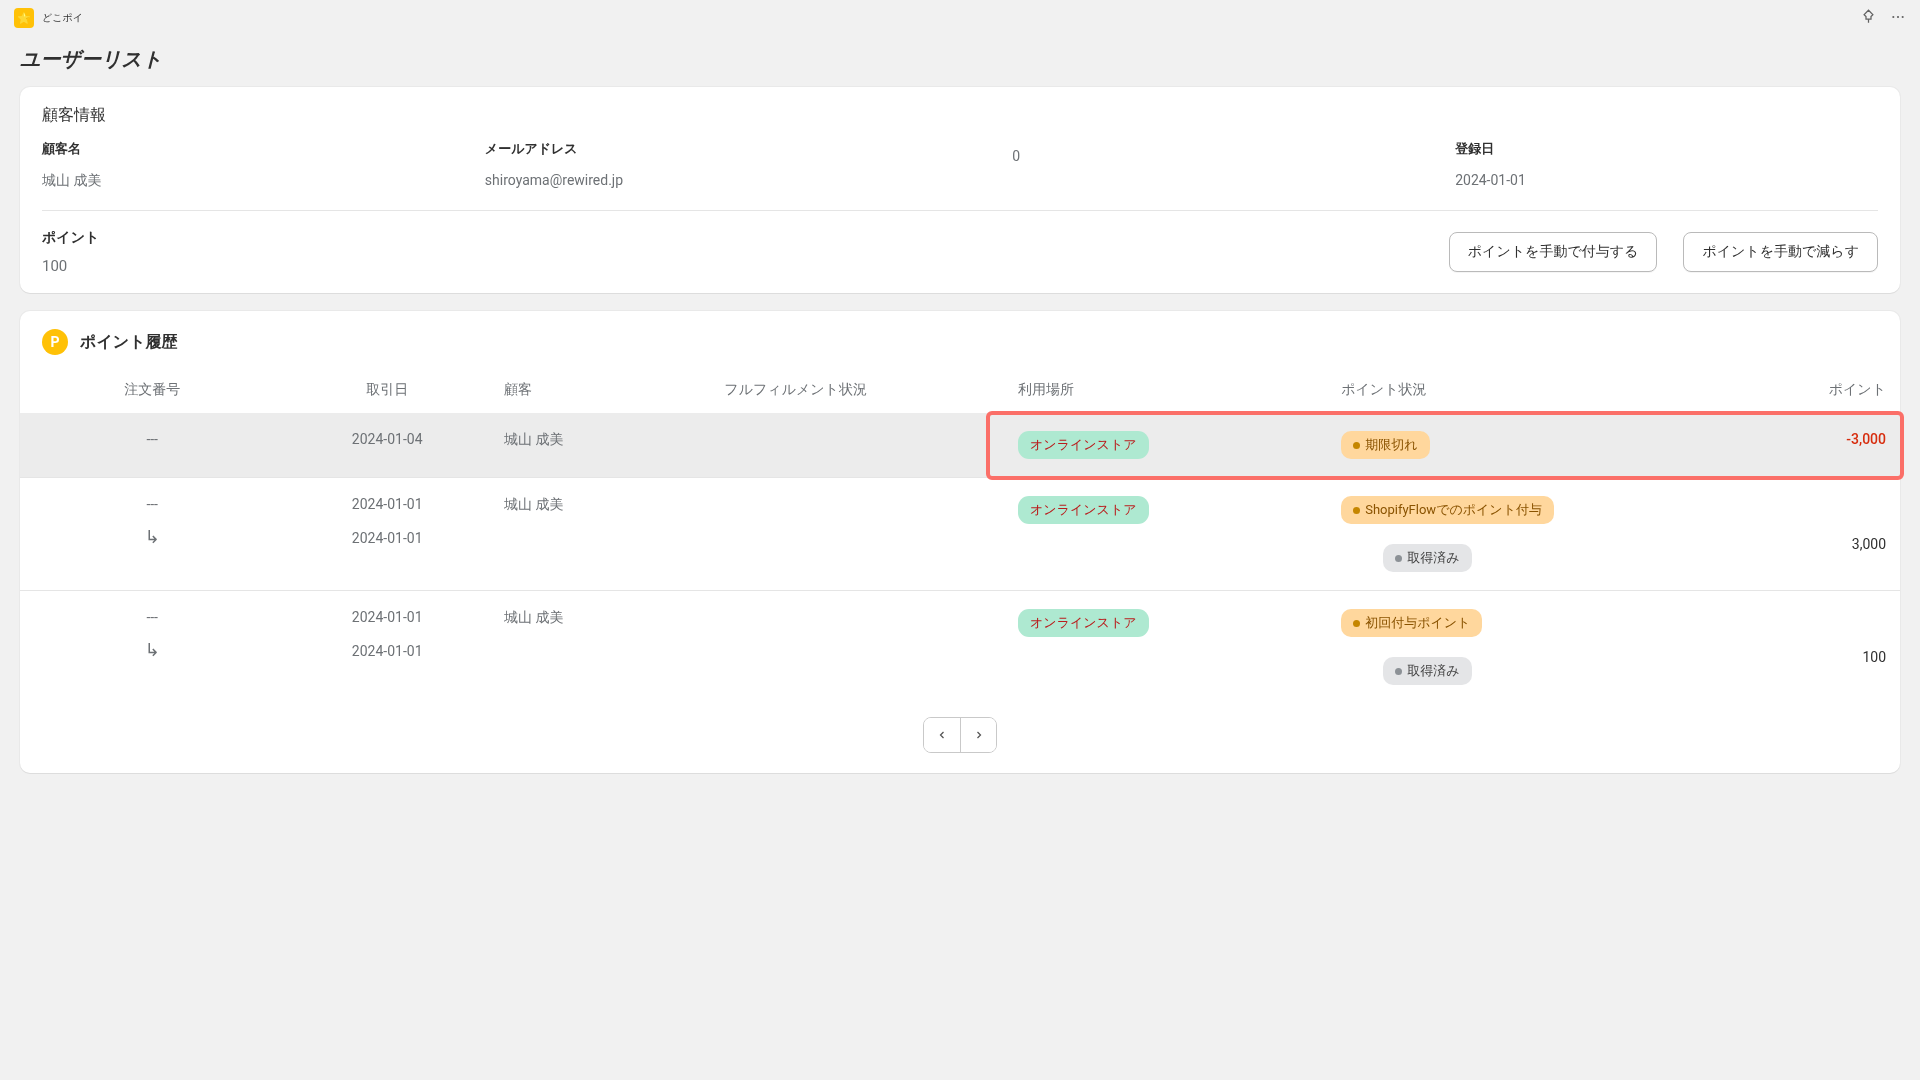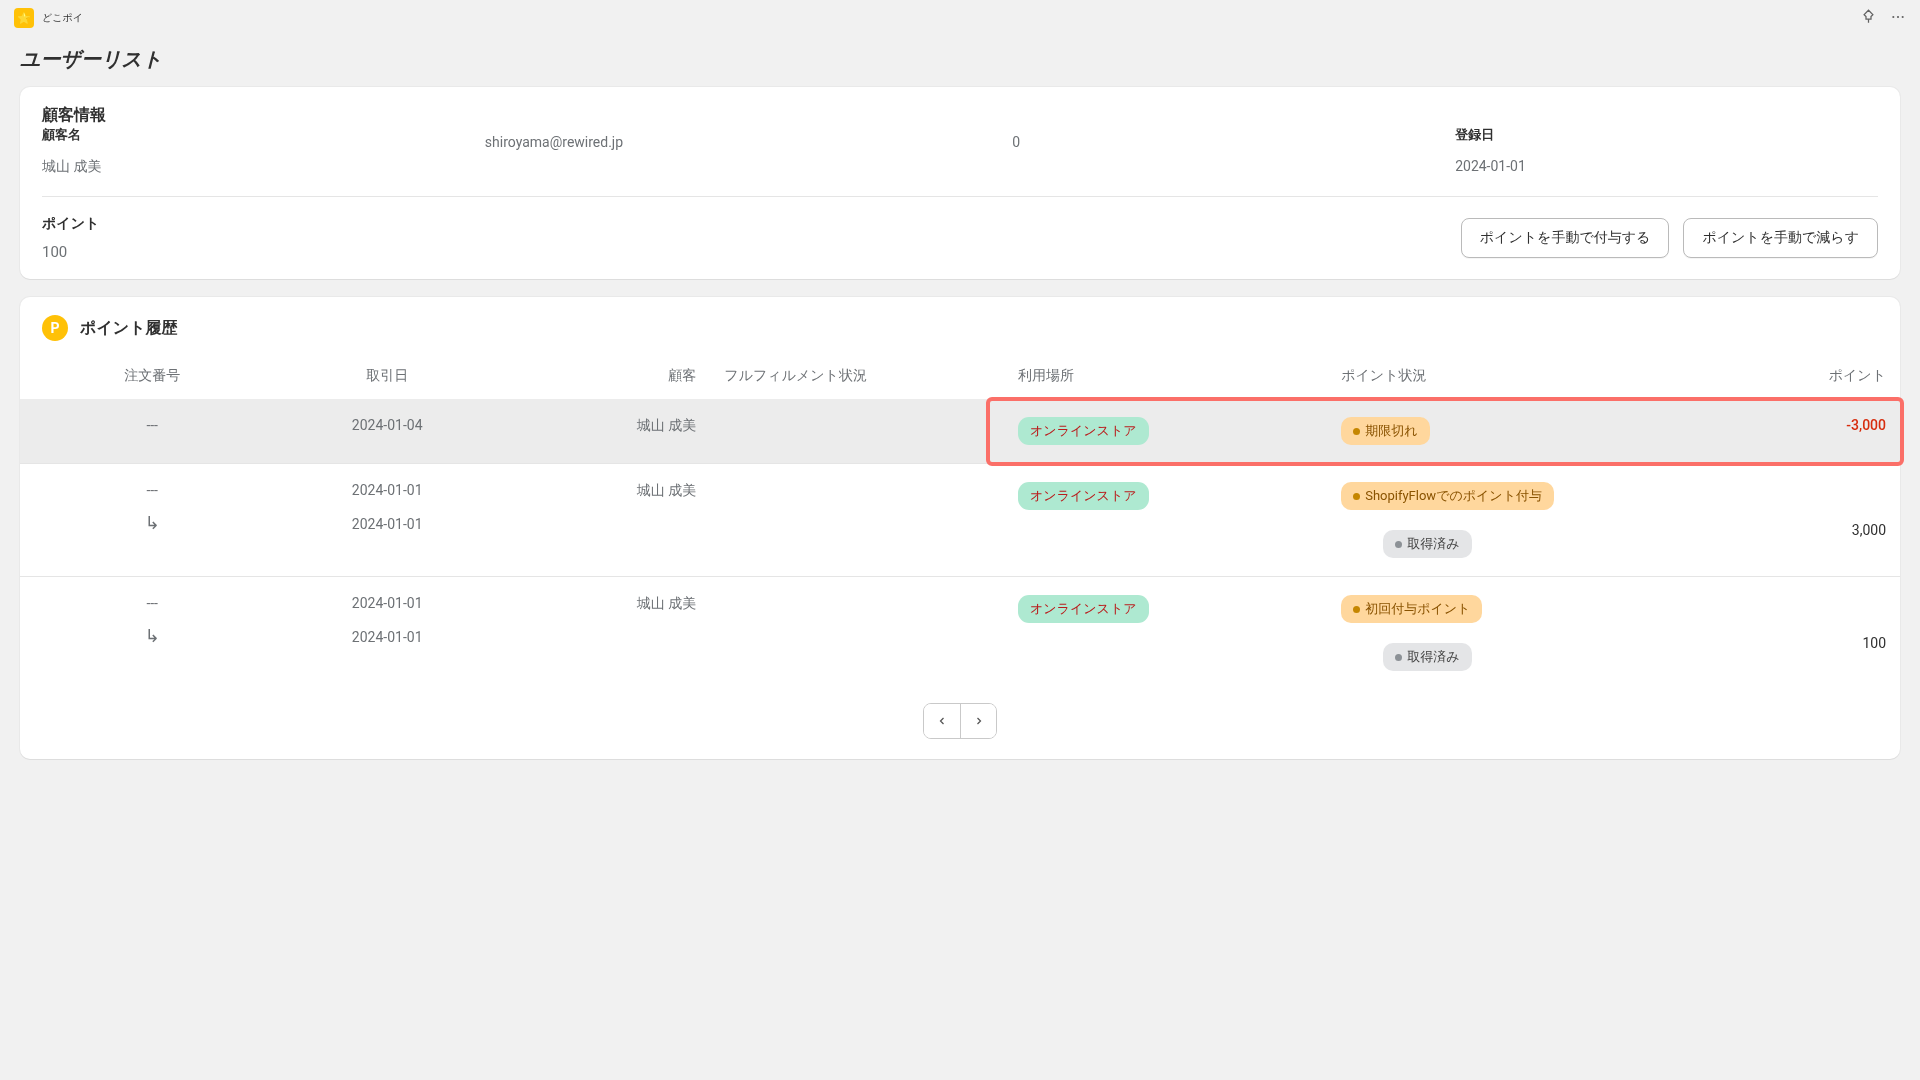--- a/index.html
+++ b/index.html
@@ -29,21 +29,21 @@
     .pin-icon, .more-icon { color: #616161; cursor: pointer; }
     .page { padding: 10px 20px 40px 20px; }
     .page-title { font-size: 20px; font-weight: 700; margin-bottom: 14px; font-style: italic; }
     .card {
       background: #fff;
       border-radius: 10px;
       box-shadow: 0 1px 0 rgba(0,0,0,0.05), 0 0 0 1px rgba(0,0,0,0.03);
       margin-bottom: 18px;
     }
     .card-inner { padding: 18px 22px; }
-    .card-section-title { font-size: 16px; font-weight: 700; }
+    .card-section-title { font-size: 16px; font-weight: 400; margin-bottom: 14px; }
     .info-grid {
       display: grid;
       grid-template-columns: 1fr 1.2fr 1fr 1fr;
       gap: 10px 20px;
       border-bottom: 1px solid #e5e5e5;
       padding-bottom: 20px;
     }
     .info-label { font-size: 13px; font-weight: 600; color: #303030; padding-bottom: 6px; }
     .info-value { font-size: 14px; color: #6d7175; padding-top: 8px; }
     .points-row {
@@ -57,21 +57,21 @@
     .btn {
       background: #fff;
       border: 1px solid #bababa;
       border-radius: 8px;
       padding: 10px 18px;
       font-size: 14px;
       color: #303030;
       cursor: pointer;
       box-shadow: 0 1px 0 rgba(0,0,0,0.04);
     }
-    .btn-group { display: flex; gap: 14px; }
+    .btn-group { display: flex; gap: 26px; }
     .section-header { display: flex; align-items: center; gap: 12px; padding: 18px 22px 6px 22px; }
     .circle-p {
       width: 26px; height: 26px; border-radius: 50%; background: #ffc107;
       display: flex; align-items: center; justify-content: center;
       font-weight: 700; color: #fff; font-size: 14px;
     }
     .section-header h3 { font-size: 16px; font-weight: 700; }
     table { width: 100%; border-collapse: collapse; }
     thead th {
       text-align: left;
@@ -79,21 +79,21 @@
       font-size: 14px;
       font-weight: 500;
       color: #6d7175;
     }
     tbody td { padding: 18px 14px; font-size: 14px; vertical-align: top; }
     tbody tr { border-bottom: 1px solid #e5e5e5; }
     tbody tr:last-child { border-bottom: none; }
     tbody tr.highlight td { background: #ececec; position: relative; }
     .col-order { width: 180px; text-align: center; }
     .col-date  { width: 140px; text-align: center; }
-    .col-cust  { width: 150px; text-align: right; }
+    .col-cust  { width: 150px; }
     .col-full  { width: 200px; }
     .col-loc   { width: 220px; }
     .col-stat  { width: 260px; }
     .col-points{ width: 130px; text-align: right; }
     .badge {
       display: inline-block;
       padding: 5px 12px;
       border-radius: 10px;
       font-size: 13px;
     }
@@ -164,20 +164,21 @@
 
   <div class="card">
     <div class="card-inner">
       <div class="card-section-title">顧客情報</div>
       <div class="info-grid">
         <div>
           <div class="info-label">顧客名</div>
           <div class="info-value">城山 成美</div>
         </div>
         <div>
+          <div class="info-label">メールアドレス</div>
           <div class="info-value">shiroyama@rewired.jp</div>
         </div>
         <div>
           <div class="info-value">0</div>
         </div>
         <div>
           <div class="info-label">登録日</div>
           <div class="info-value">2024-01-01</div>
         </div>
       </div>

